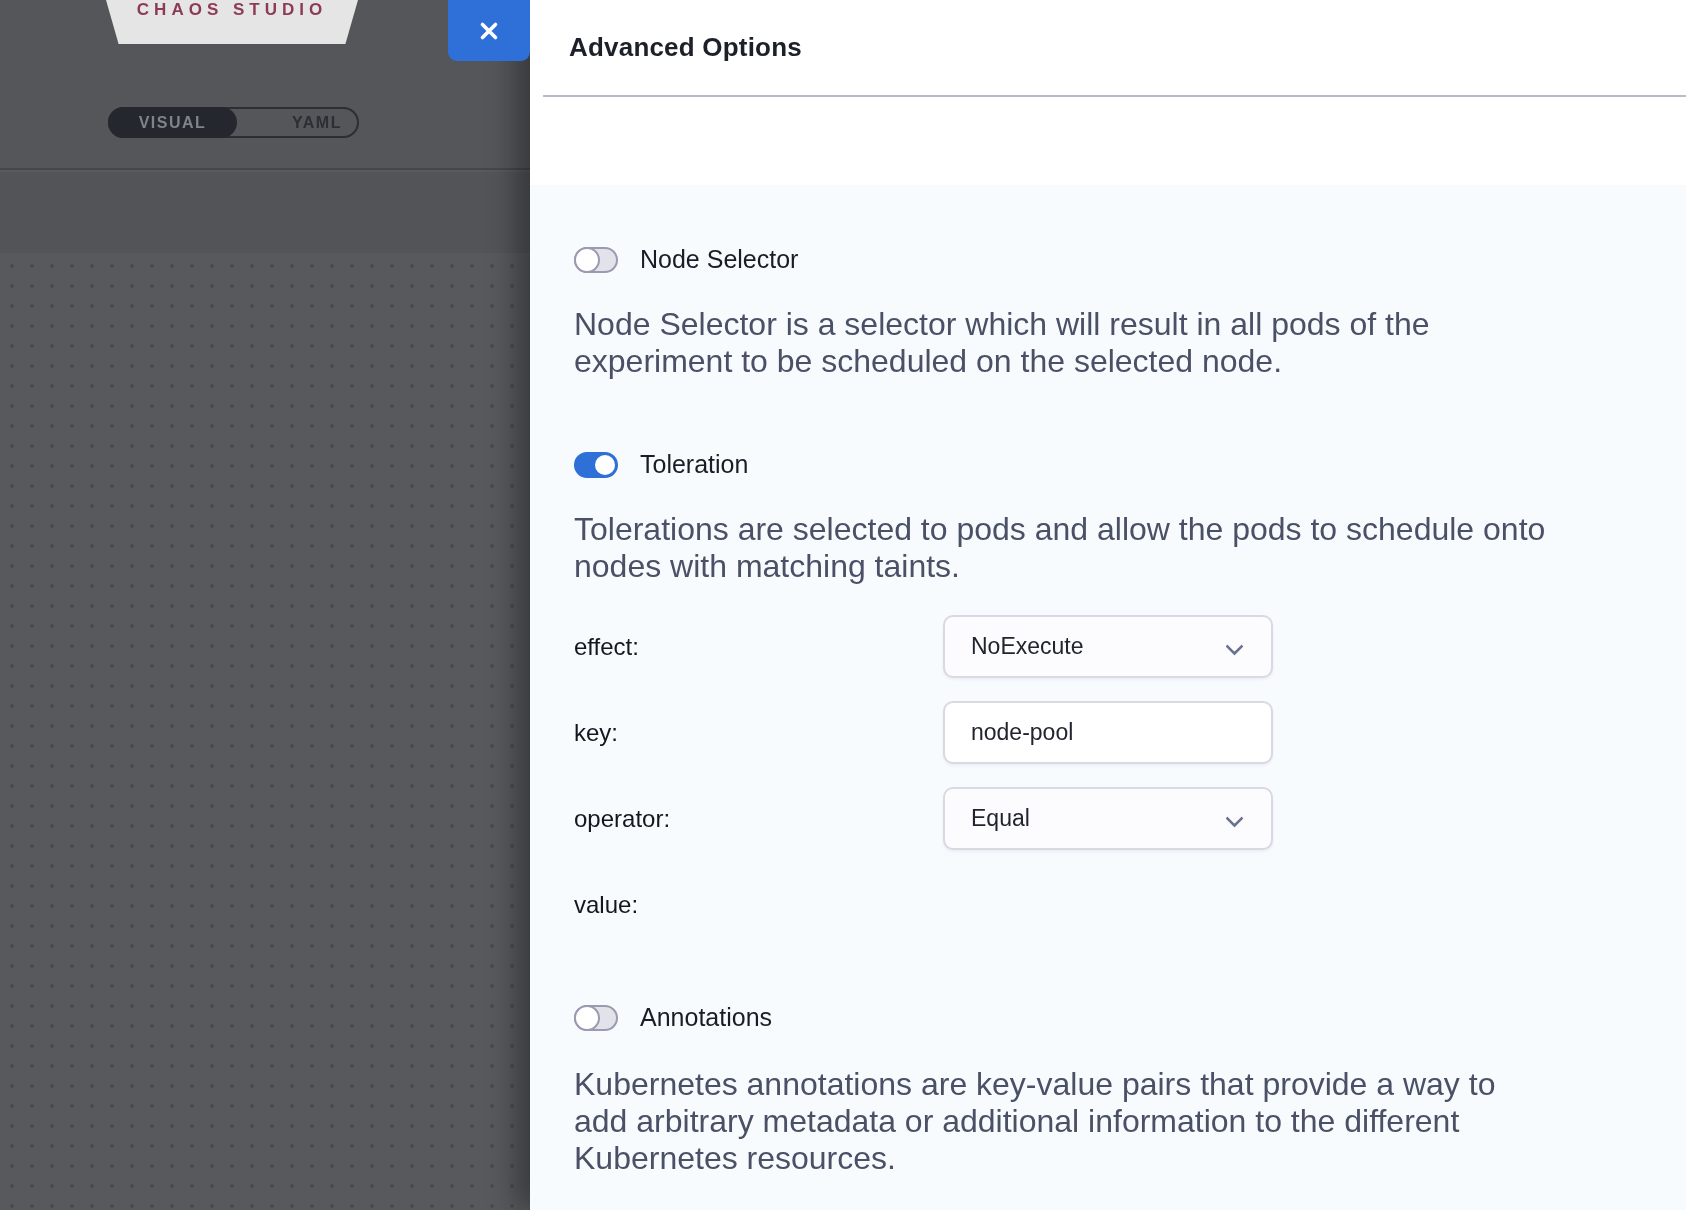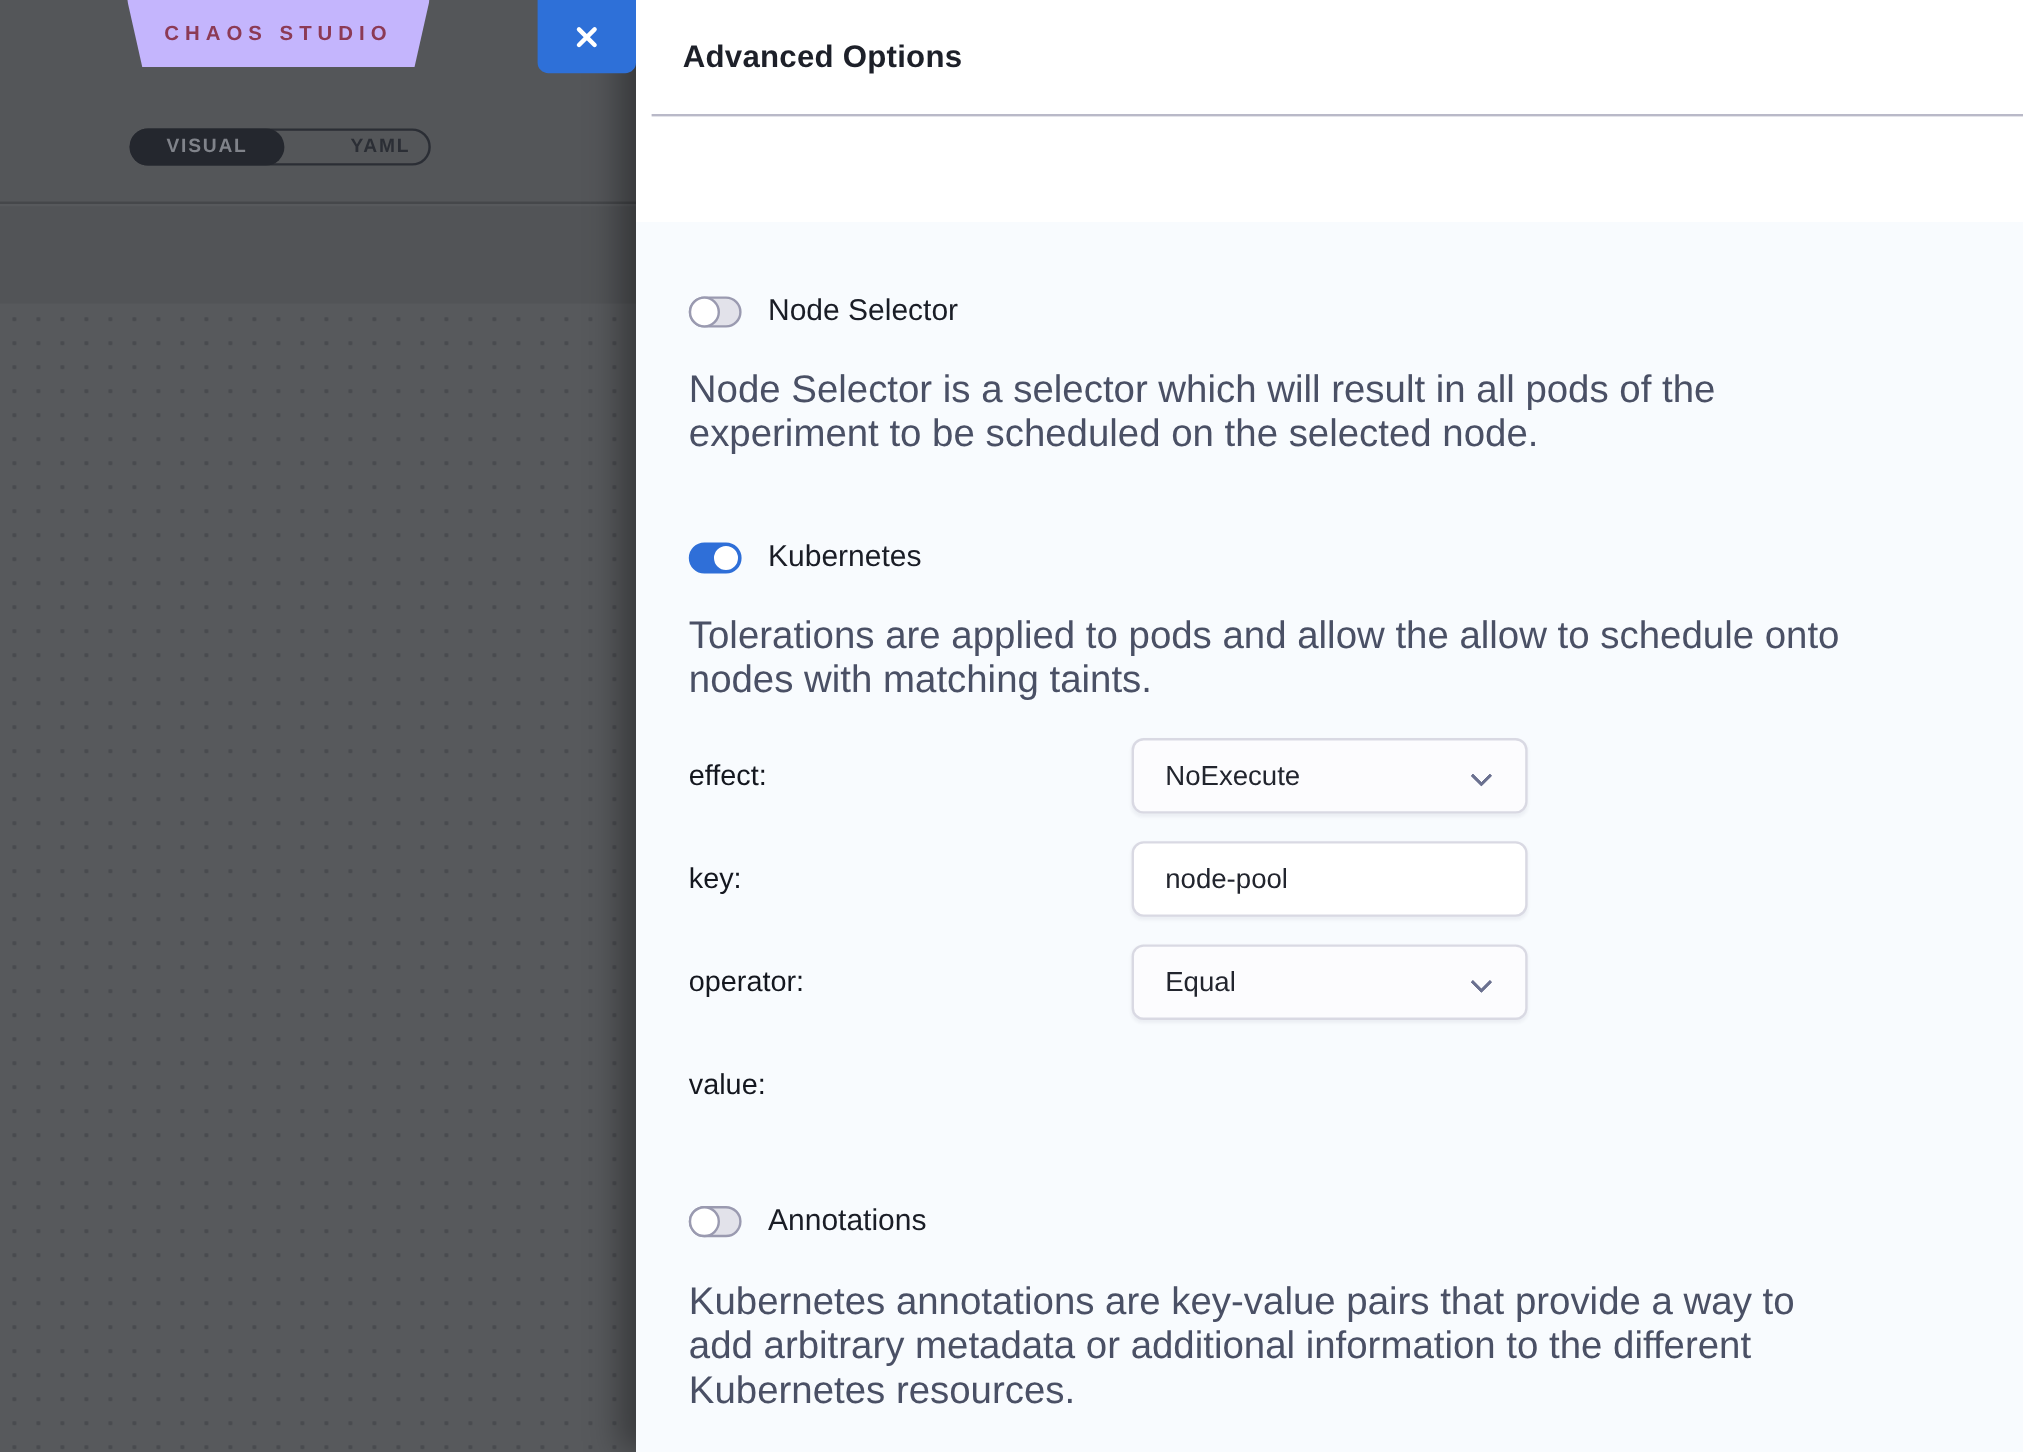--- a/index.html
+++ b/index.html
@@ -2,22 +2,22 @@
 <html><head>
 <meta charset="utf-8">
 <style>
   * { margin:0; padding:0; box-sizing:border-box; }
   html,body { width:1686px; height:1210px; background:#57595c; font-family:"Liberation Sans","DejaVu Sans",sans-serif; }
   #screen { position:relative; width:1686px; height:1210px; overflow:hidden; }
 
   
   .canvas-pane { position:absolute; left:0; top:0; width:530px; height:1210px; background:#57595c; }
   .app-top { position:absolute; left:0; top:0; width:100%; height:170px; background:#545659; border-bottom:2px solid #45474a; }
-  .brand-banner { position:absolute; left:106px; top:0; width:252px; height:56px; background:#c4b5fd;
-    clip-path:polygon(0 0,100% 0,95% 100%,5% 100%); display:flex; align-items:center; justify-content:center; }
+  .brand-banner { position:absolute; left:106px; top:0; width:252px; height:44px; background:#e5e5e5;
+    clip-path:polygon(0 0,100% 0,95% 100%,5% 100%); display:flex; justify-content:center; }
   .brand-banner span { font-size:17px; font-weight:700; letter-spacing:5px; color:#8c3a55; }
   .view-pill { position:absolute; left:108px; top:107px; width:251px; height:31px; border:2px solid #2b2e35;
     border-radius:17px; display:flex; align-items:stretch;gap:40px; }
   .view-seg { display:flex; align-items:center; justify-content:center; font-size:16px; font-weight:700; letter-spacing:1.5px; }
   .view-seg.active { flex:0 0 129px; margin:-2px 0 -2px -2px; background:#24272e; border-radius:17px; color:#80838a; }
   .view-seg.inactive { flex:1; color:#2b2e35; }
   .toolbar-strip { position:absolute; left:0; top:172px; width:100%; height:81px; background:#525457; }
   .dot-grid { position:absolute; left:0; top:253px; width:100%; height:957px; background-color:#57595c;
     background-image:radial-gradient(circle,#494b4f 1.7px,transparent 1.9px); background-size:20px 20px; background-position:2px 3px; }
 
@@ -119,23 +119,23 @@
             <div class="knob"></div>
           </div>
         <div class="toggle-label">Node Selector</div>
       </div>
       <div class="section-desc" id="desc-node-selector">Node Selector is a selector which will result in all pods of the experiment to be scheduled on the selected node.</div>
 
       <div class="toggle-row" id="row-toleration">
         <div class="toggle on">
             <div class="knob"></div>
           </div>
-        <div class="toggle-label">Kubernetes</div>
+        <div class="toggle-label">Toleration</div>
       </div>
-      <div class="section-desc" id="desc-toleration">Tolerations are applied to pods and allow the allow to schedule onto nodes with matching taints.</div>
+      <div class="section-desc" id="desc-toleration">Tolerations are selected to pods and allow the pods to schedule onto nodes with matching taints.</div>
 
       <div class="field-row" id="row-effect">
         <div class="field-label">effect:</div>
         <div class="field-box field-select">
           <span>NoExecute</span>
           <span class="chevron"></span>
         </div>
       </div>
 
       <div class="field-row" id="row-key">

